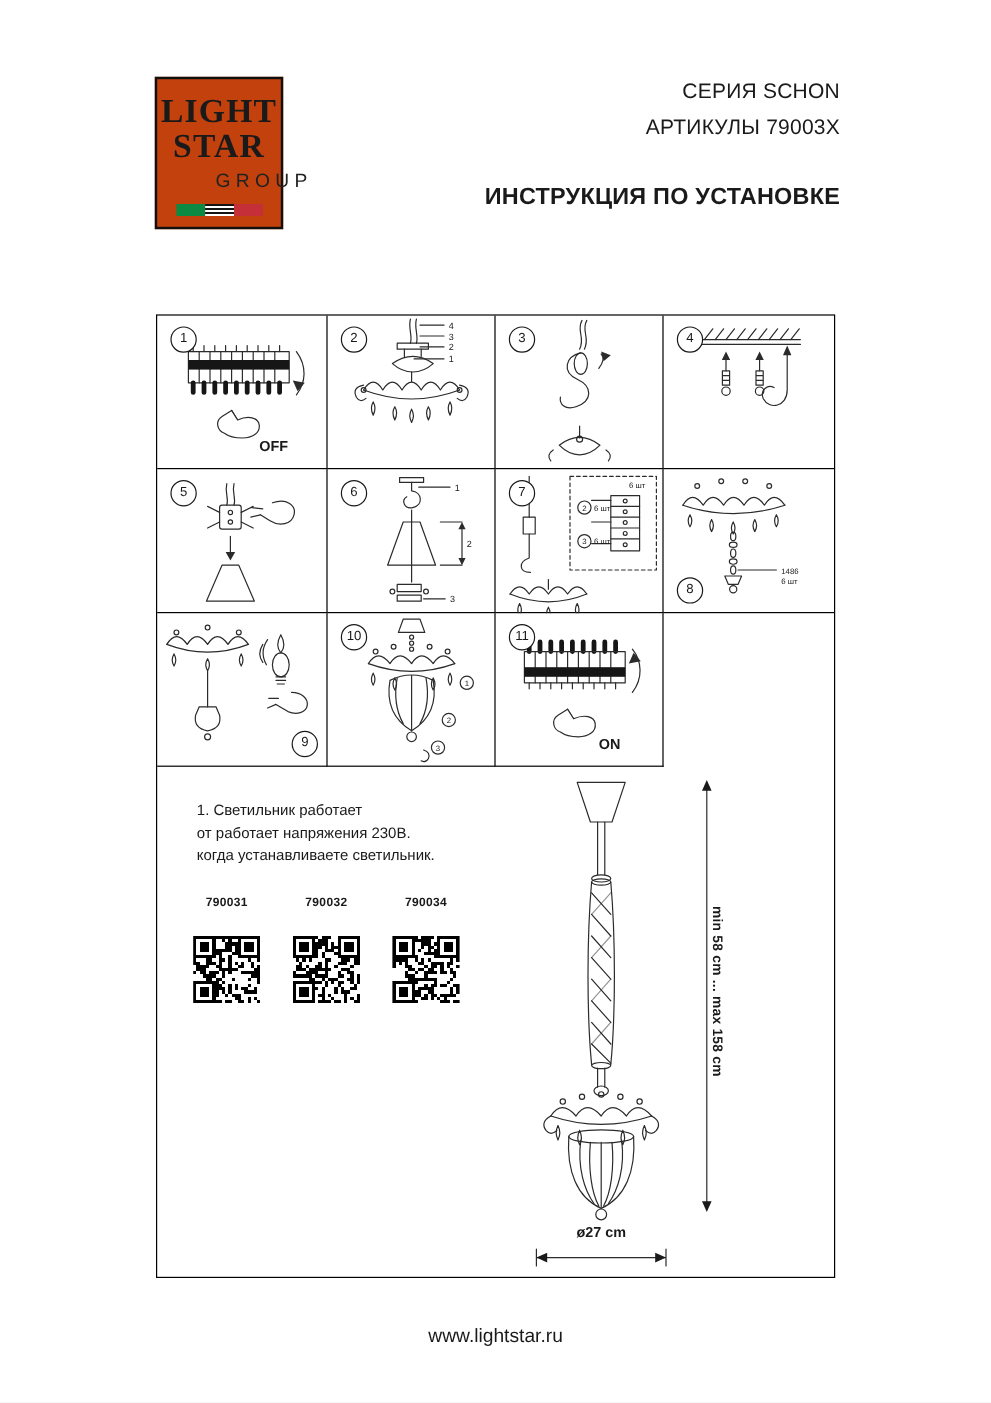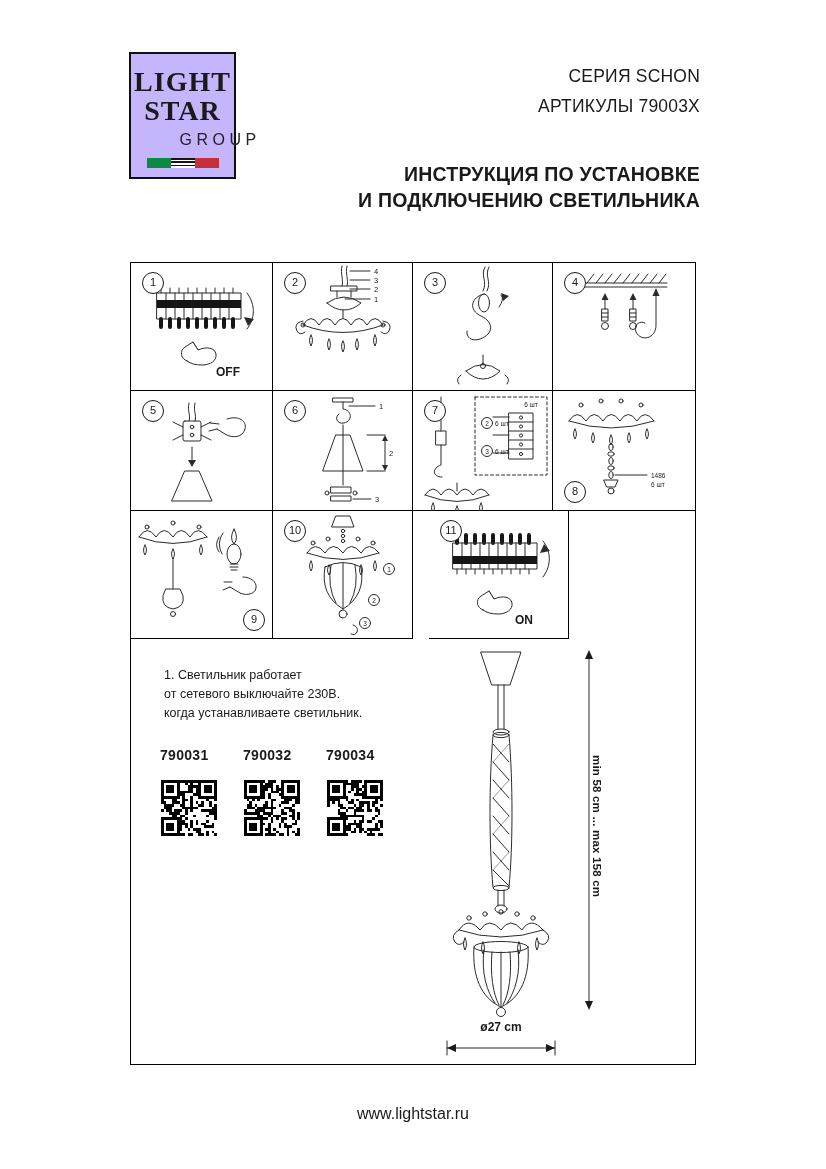--- a/index.html
+++ b/index.html
@@ -1,49 +1,49 @@
 <!DOCTYPE html>
 <html><head>
 <meta charset="utf-8">
 <style>
   html,body{margin:0;padding:0;background:#e8e8e8;}
   .page{position:relative;width:826px;height:1169px;background:#ffffff;margin:0 auto;
         font-family:"Liberation Sans",sans-serif;color:#1a1a1a;overflow:hidden;}
 
   
-  .logo-box{position:absolute;left:129px;top:52px;width:107px;height:127px;border:2px solid #101010;
-            box-sizing:border-box;text-align:center;padding-top:13px;background:#c4b5fd;}
+  .logo-box{position:absolute;left:129px;top:64px;width:107px;height:127px;border:2px solid #101010;
+            box-sizing:border-box;text-align:center;padding-top:13px;background:#c2410c;}
   .logo-word{font-family:"Liberation Serif",serif;font-weight:700;font-size:28px;line-height:29px;letter-spacing:1px;}
   .logo-group{margin-top:6px;font-size:16px;letter-spacing:4.5px;text-indent:4.5px;color:#222;padding-left:44px;}
   .logo-flag{margin:9px auto 0;width:72px;height:10px;display:flex;}
   .logo-flag span{flex:1;display:block;}
   .f-green{background:#0c8a43;}
   .f-mid{background:repeating-linear-gradient(to bottom,#141414 0 1.6px,#ffffff 1.6px 3.4px);}
   .f-red{background:#c42f38;}
 
   
   .header-text{position:absolute;right:126px;top:66px;text-align:right;}
   .h-series,.h-articles{font-size:17.5px;font-weight:400;letter-spacing:.2px;}
   .h-articles{margin-top:9px;}
-  .h-title{margin-top:44px;font-size:19.5px;font-weight:700;line-height:26px;letter-spacing:.2px;}
+  .h-title{margin-top:34px;font-size:19.5px;font-weight:700;line-height:26px;letter-spacing:.2px;}
 
   
   .grid{position:absolute;left:130px;top:262px;width:566px;height:803px;border:1.6px solid #000;
         box-sizing:border-box;background:#fff;}
   .cell{position:absolute;box-sizing:border-box;border-right:1.2px solid #000;border-bottom:1.2px solid #000;}
   .cell.last{border-right:none;}
   .cell svg{position:absolute;left:0;top:0;}
   .stepnum{position:absolute;left:11px;top:9px;width:20px;height:20px;border:1.2px solid #1a1a1a;border-radius:50%;
            font-size:11px;line-height:19px;text-align:center;background:#fff;z-index:2;}
   .draw{stroke:#2b2b2b;fill:none;stroke-width:1;stroke-linecap:round;stroke-linejoin:round;}
   svg text{fill:#1a1a1a;font-family:"Liberation Sans",sans-serif;}
 
   
   .notes{position:absolute;left:33px;top:403px;font-size:12.5px;line-height:19px;}
-  .prod{position:absolute;top:484px;width:58px;font-size:14px;font-weight:700;letter-spacing:.3px;}
+  .prod{position:absolute;top:484px;width:58px;text-align:center;font-size:10px;font-weight:700;letter-spacing:.3px;}
   .qr{position:absolute;top:517px;width:56px;height:56px;background:#fff;}
   .dim-label-v{position:absolute;left:460px;top:492px;writing-mode:vertical-rl;
                font-size:11.5px;font-weight:700;letter-spacing:.2px;white-space:nowrap;}
   .dim-label-h{position:absolute;left:300px;top:757px;width:140px;text-align:center;font-size:12px;font-weight:700;}
 
   .footer{position:absolute;left:0;top:1105px;width:100%;text-align:center;font-size:16px;font-weight:400;}
 </style>
 </head>
 <body>
 
@@ -58,21 +58,20 @@
         <span class="f-mid"></span>
         <span class="f-red"></span>
     </div>
   </div>
 
   <div class="header-text">
     <div class="h-series">СЕРИЯ SCHON</div>
     <div class="h-articles">АРТИКУЛЫ 79003X</div>
     <div class="h-title">
       <div>ИНСТРУКЦИЯ ПО УСТАНОВКЕ</div>
-      <div>И ПОДКЛЮЧЕНИЮ СВЕТИЛЬНИКА</div>
     </div>
   </div>
 
   <div class="grid">
 
     <div class="cell" style="left:0;top:0;width:142px;height:128px">
       <span class="stepnum">1</span>
       <svg width="142" height="128">
         <g class="draw">
           <path d="M30,25 v5 M39,25 v5 M48,25 v5 M57,25 v5 M66,25 v5 M75,25 v5 M84,25 v5 M93,25 v5 M102,25 v5"></path>
@@ -290,41 +289,41 @@
           <circle cx="116" cy="58" r="5.5"></circle>
             <circle cx="101" cy="89" r="5.5"></circle>
             <circle cx="92" cy="112" r="5.5"></circle>
         </g>
         <text x="116" y="60.5" font-size="6.5" text-anchor="middle">1</text>
         <text x="101" y="91.5" font-size="6.5" text-anchor="middle">2</text>
         <text x="92" y="114.5" font-size="6.5" text-anchor="middle">3</text>
       </svg>
     </div>
 
-    <div class="cell" style="left:298px;top:248px;width:140px;height:128px">
+    <div class="cell" style="left:282px;top:248px;width:140px;height:128px">
       <span class="stepnum">11</span>
       <svg width="140" height="128">
         <g class="draw">
           <path d="M28,24 v8 M37,24 v8 M46,24 v8 M55,24 v8 M64,24 v8 M73,24 v8 M82,24 v8 M91,24 v8 M100,24 v8" stroke-width="4" stroke="#161616"></path>
           <rect x="24" y="32" width="84" height="26"></rect>
           <path d="M33,32 v26 M42,32 v26 M51,32 v26 M60,32 v26 M69,32 v26 M78,32 v26 M87,32 v26 M96,32 v26"></path>
           <rect x="24" y="45" width="84" height="8" fill="#161616" stroke="none"></rect>
           <path d="M28,58 v5 M37,58 v5 M46,58 v5 M55,58 v5 M64,58 v5 M73,58 v5 M82,58 v5 M91,58 v5 M100,58 v5"></path>
           <path d="M60,80 l5,8"></path>
           <path d="M54,99 c-6,-2 -8,-10 -2,-14 l8,-5 5,8 c9,-4 17,-2 18,4 c1,7 -6,11 -14,11 c-6,0 -11,-1 -15,-4 z" fill="#ffffff"></path>
           <path d="M114,66 c9,-12 8,-26 0,-36"></path>
         </g>
         <path d="M115,33 l6,7 -10,2 z" fill="#2b2b2b"></path>
         <text x="95" y="113" font-size="12" font-weight="bold" text-anchor="middle">ON</text>
       </svg>
     </div>
 
     <div class="notes">
       <div>1. Светильник работает</div>
-      <div>от сетевого выключайте 230В.</div>
+      <div>от работает напряжения 230В.</div>
       <div>когда устанавливаете светильник.</div>
     </div>
 
     <div class="prod" style="left:29px">790031</div>
     <div class="prod" style="left:112px">790032</div>
     <div class="prod" style="left:195px">790034</div>
 
     <div class="qr" style="left:30px"><svg viewBox="0 0 21 21" width="56" height="56" shape-rendering="crispEdges">
           <rect x="7" y="0" width="1" height="1" fill="#000"></rect>
           <rect x="8" y="0" width="1" height="1" fill="#000"></rect>

